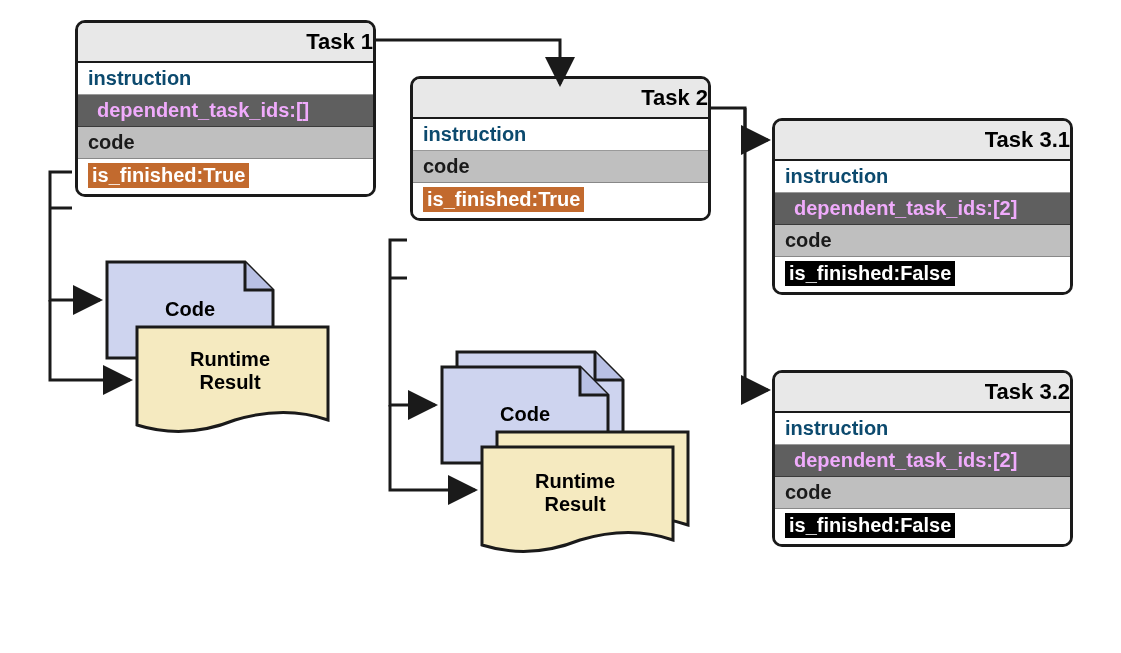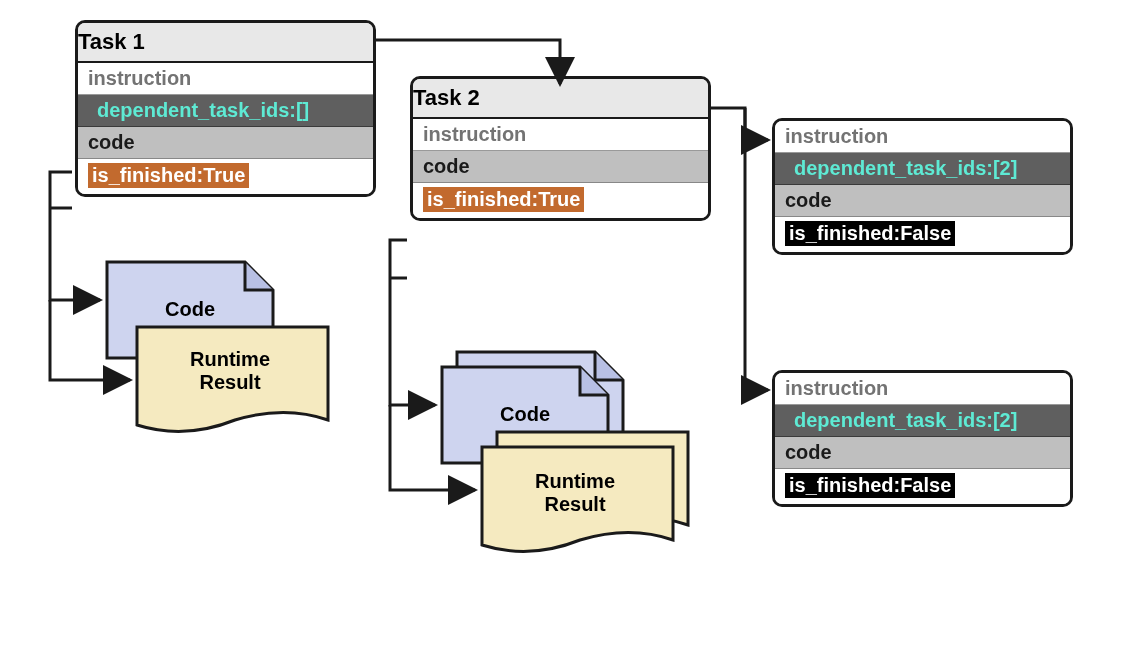--- a/index.html
+++ b/index.html
@@ -15,39 +15,39 @@
   .task-box {
     position: absolute;
     border: 3px solid #1a1a1a;
     border-radius: 10px;
     background: #fff;
     overflow: hidden;
     width: 295px;
   }
   .task-header {
     background: #e8e8e8;
-    text-align: left;
+    text-align: right;
     font-weight: 700;
     font-size: 22px;
     padding: 6px 0;
     border-bottom: 2px solid #1a1a1a;
   }
   .task-row {
     font-weight: 700;
     font-size: 20px;
     padding: 4px 10px;
   }
   .row-white {
     background: #fff;
-    color: #737373;
+    color: #0c4a6e;
     border-bottom: 1px solid #999;
   }
   .row-dark {
     background: #5f5f5f;
-    color: #5eead4;
+    color: #f0abfc;
     border-bottom: 1px solid #3a3a3a;
     padding-left: 19px;
   }
   .row-gray {
     background: #bfbfbf;
     color: #1a1a1a;
     border-bottom: 1px solid #888;
   }
   .row-status {
     background: #fff;
@@ -102,29 +102,31 @@
 <div class="task-box" style="left:410px; top:76px;">
   <div class="task-header">Task 2</div>
   <div class="task-row row-white">instruction</div>
   <div class="task-row row-gray">code</div>
   <div class="row-status">
     <span class="status-tag status-true">is_finished:True</span>
   </div>
 </div>
 
 <div class="task-box" style="left:772px; top:118px;">
+  <div class="task-header">Task 3.1</div>
   <div class="task-row row-white">instruction</div>
   <div class="task-row row-dark">dependent_task_ids:[2]</div>
   <div class="task-row row-gray">code</div>
   <div class="row-status">
     <span class="status-tag status-false">is_finished:False</span>
   </div>
 </div>
 
 <div class="task-box" style="left:772px; top:370px;">
+  <div class="task-header">Task 3.2</div>
   <div class="task-row row-white">instruction</div>
   <div class="task-row row-dark">dependent_task_ids:[2]</div>
   <div class="task-row row-gray">code</div>
   <div class="row-status">
     <span class="status-tag status-false">is_finished:False</span>
   </div>
 </div>
 
 <div class="code-doc" style="left:105px; top:260px;">
   <svg width="170" height="100" viewBox="0 0 170 100">

